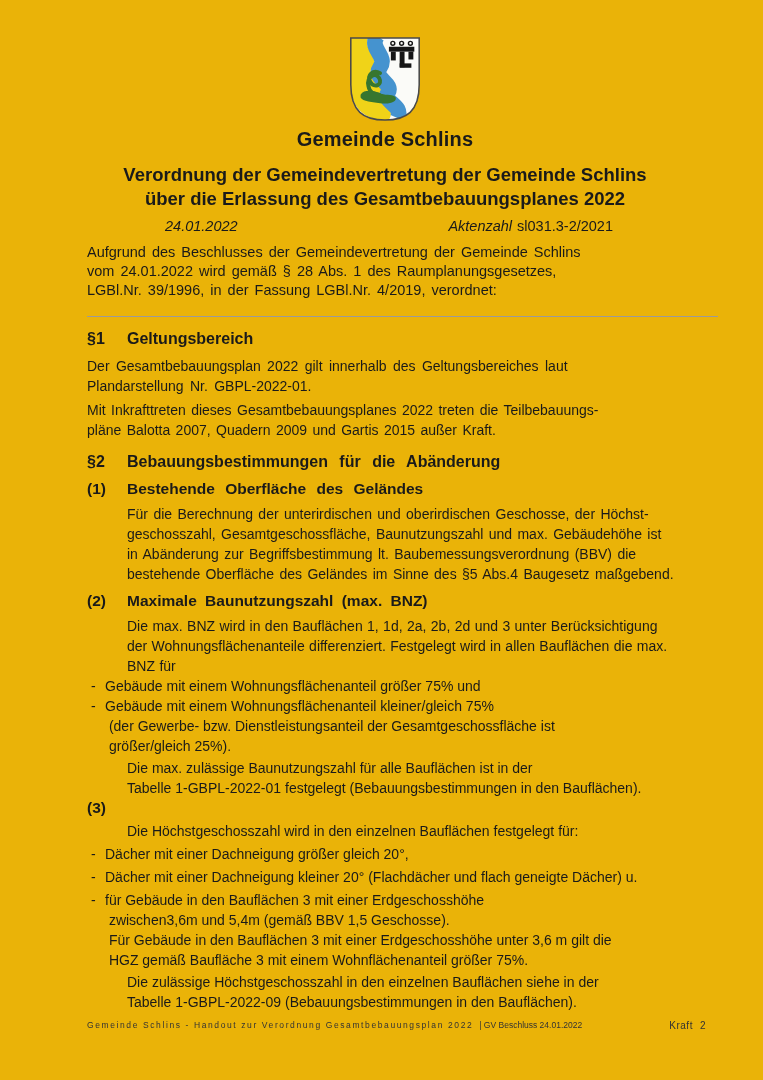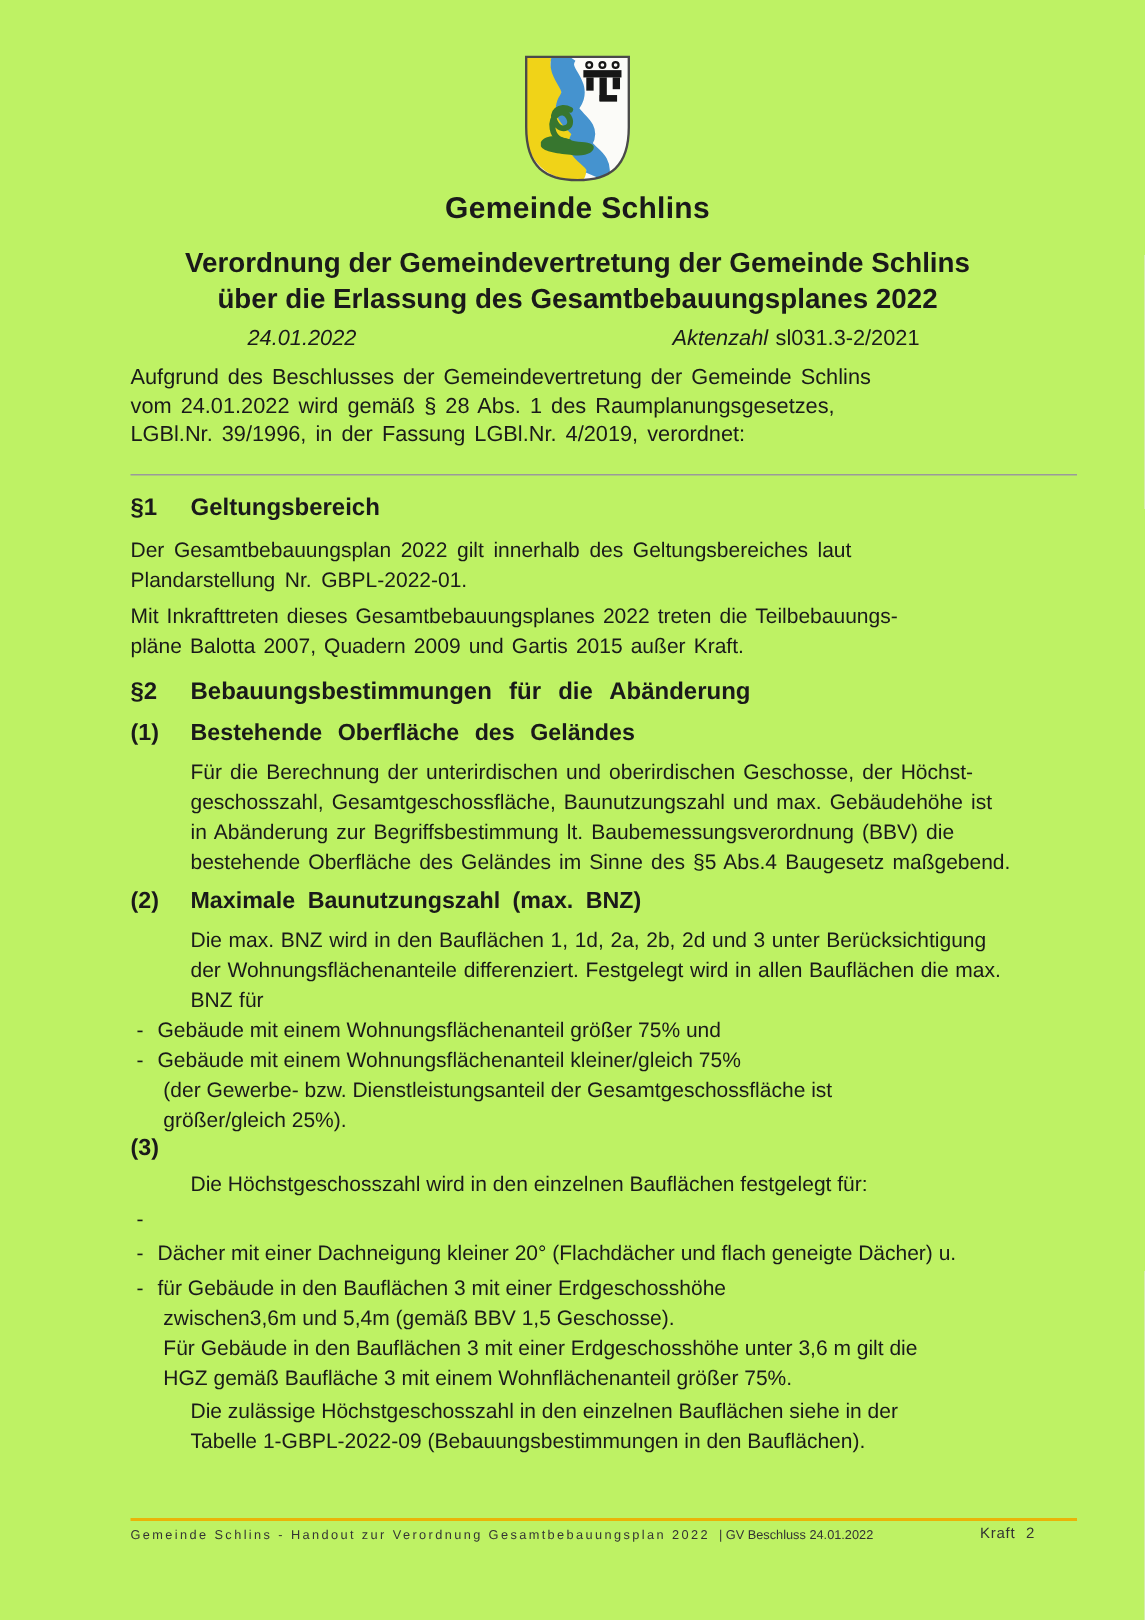--- a/index.html
+++ b/index.html
@@ -1,18 +1,18 @@
 <!DOCTYPE html>
 <html lang="de"><head>
 <meta charset="utf-8">
 <style>
   html,body { margin:0; padding:0; background:#e8e8e8; }
   .page {
     position:relative; width:763px; height:1080px; margin:0 auto;
-    background:#bef264; overflow:hidden; box-sizing:border-box;
+    background:#eab308; overflow:hidden; box-sizing:border-box;
     padding:0 80px 0 87px;
     font-family:"Liberation Sans", sans-serif; color:#1a1a1a;
   }
   .crest { display:block; margin:36px auto 0; width:78px; height:86px; }
   .municipality { margin-top:6px; text-align:center; font-size:20px; font-weight:bold; letter-spacing:0.2px; }
   .doc-title { margin-top:12px; text-align:center; font-size:18.5px; font-weight:bold; line-height:24px; }
   .meta-row { display:flex; justify-content:space-between; margin-top:7px; font-size:14.5px; padding:0 70px 0 78px; }
   .meta-row .date { font-style:italic; }
   .meta-row .akt-label { font-style:italic; }
   .meta-row .akt-value { font-style:normal; margin-left:5px; }
@@ -33,23 +33,23 @@
 
   .mt-s1h { margin-top:12px; } .mt-s1p1 { margin-top:8px; } .mt-s1p2 { margin-top:4px; }
   .mt-s2h { margin-top:12px; }
   .mt-sub1h { margin-top:8px; } .mt-sub1p { margin-top:6px; }
   .mt-sub2h { margin-top:7px; } .mt-sub2p1 { margin-top:6px; }
   .mt-sub3h { margin-top:0px; } .mt-sub3p1 { margin-top:4px; }
   .mt-b { margin-top:3px; }
   .mt-close { margin-top:2px; }
 
   .footer {
-    position:absolute; top:1012px; left:87px; right:45px;
-    border-top:2px solid #eab308; padding-top:3px;
-    display:flex; align-items:flex-end; color:#333;
+    position:absolute; top:1012px; left:87px; right:29px;
+    border-top:5px solid #eab308; padding-top:3px;
+    display:flex; align-items:flex-start; color:#333;
   }
   .f-left { font-size:8.5px; letter-spacing:1.6px; white-space:nowrap; }
   .f-mid  { font-size:8.5px; margin-left:6px; white-space:nowrap; }
   .f-page { margin-left:auto; margin-right:28px; font-size:10px; letter-spacing:0.5px; white-space:nowrap; }
   .f-num  { margin-left:7px; }
 </style>
 </head>
 <body>
 
 <div class="page">
@@ -135,27 +135,30 @@
   <div class="bullet sub">
     <span class="dash">-</span>
     <span class="btext">Gebäude mit einem Wohnungsflächenanteil größer 75% und</span>
   </div>
   <div class="bullet sub">
     <span class="dash">-</span>
     <span class="btext">Gebäude mit einem Wohnungsflächenanteil kleiner/gleich 75%
  (der Gewerbe- bzw. Dienstleistungsanteil der Gesamtgeschossfläche ist
  größer/gleich 25%).</span>
   </div>
+  <p class="p sub mt-close">Die max. zulässige Baunutzungszahl für alle Bauflächen ist in der
+Tabelle 1-GBPL-2022-01 festgelegt (Bebauungsbestimmungen in den Bauflächen).</p>
 
   <div class="sub-head mt-sub3h">
     <span class="num">(3)</span>
   </div>
   <p class="p sub mt-sub3p1">Die Höchstgeschosszahl wird in den einzelnen Bauflächen festgelegt für:</p>
   <div class="bullet sub mt-b">
     <span class="dash">-</span>
+    <span class="btext">Dächer mit einer Dachneigung größer gleich 20°,</span>
   </div>
   <div class="bullet sub mt-b">
     <span class="dash">-</span>
     <span class="btext">Dächer mit einer Dachneigung kleiner 20° (Flachdächer und flach geneigte Dächer) u.</span>
   </div>
   <div class="bullet sub mt-b">
     <span class="dash">-</span>
     <span class="btext">für Gebäude in den Bauflächen 3 mit einer Erdgeschosshöhe
  zwischen3,6m und 5,4m (gemäß BBV 1,5 Geschosse).
  Für Gebäude in den Bauflächen 3 mit einer Erdgeschosshöhe unter 3,6 m gilt die

